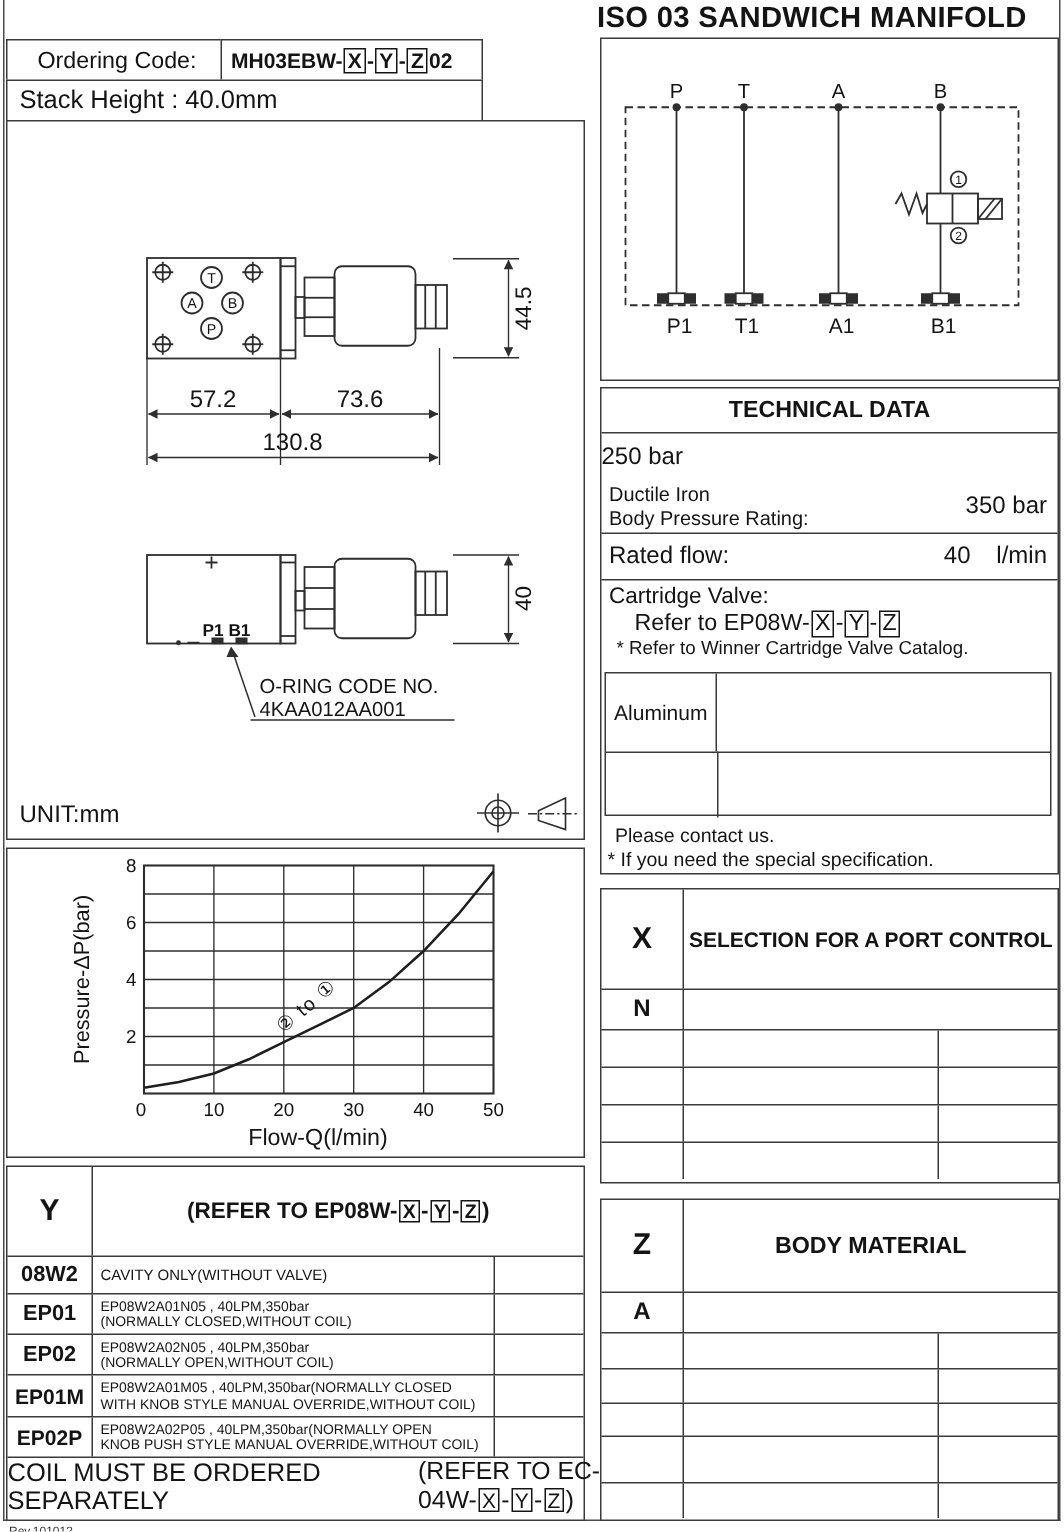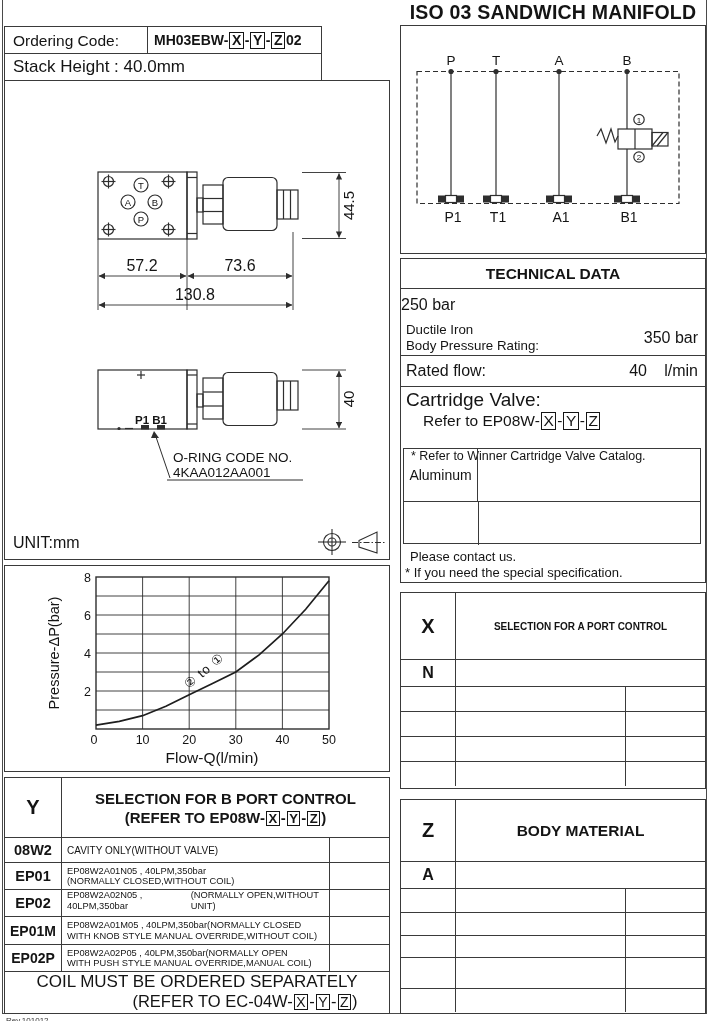--- a/index.html
+++ b/index.html
@@ -19,21 +19,21 @@
   .trow { display:flex; border-top:1.4px solid #3a3a3a; }
   .trow > div { height:100%; }
   .bdr { border-right:1.4px solid #3a3a3a; }
   .ctr { display:flex; align-items:center; justify-content:center; }
 </style>
 </head>
 <body>
 
 <div class="page-frame"></div>
 
-<div class="cell" style="left:4px;top:26px;width:145px;height:29px;padding-left:8px;font-size:15.5px">
+<div class="cell" style="left:4px;top:26px;width:145px;height:29px;padding-left:20px;font-size:15.5px">
   <span>Ordering Code:</span>
 </div>
 <div class="cell" style="left:147px;top:26px;width:175px;height:29px;padding-left:6px;font-size:14px;font-weight:bold">
   <span><span>MH03EBW-</span><span class="boxed">X</span><span>-</span><span class="boxed">Y</span><span>-</span><span class="boxed">Z</span><span>02</span></span>
 </div>
 <div class="cell" style="left:4px;top:53px;width:318px;height:28px;padding-left:8px;font-size:17px">
   <span>Stack Height : 40.0mm</span>
 </div>
 
 <div class="panel" style="left:4px;top:79.5px;width:386px;height:480px">
@@ -143,21 +143,21 @@
       <line x1="327" y1="448" x2="327" y2="474"></line>
     </g>
     <g stroke="#2e2e2e" stroke-width="1.1" fill="none">
       <path d="M354,459.5 L372,451 L372,472 L354,466 Z"></path>
       <line x1="347" y1="461.5" x2="380" y2="461.5" stroke-dasharray="6 2 1.5 2"></line>
     </g>
   </g>
 </svg>
 </div>
 
-<div class="abs" style="left:398px;top:1px;width:310px;text-align:center;font-size:19.5px;font-weight:bold;letter-spacing:0.2px">ISO 03 SANDWICH MANIFOLD</div>
+<div class="abs" style="left:398px;top:1px;width:310px;font-size:19.5px;font-weight:bold;letter-spacing:0.2px">ISO 03 SANDWICH MANIFOLD</div>
 
 <div class="panel" style="left:400px;top:25px;width:306px;height:229px">
 <svg width="302" height="225" viewBox="0 0 302 225">
   <g stroke="#2e2e2e" stroke-width="1.2" fill="none">
     <rect x="16" y="45.5" width="262" height="132" stroke-dasharray="5 3"></rect>
 
     <text x="50" y="39" font-size="13.5" text-anchor="middle" stroke="none" fill="#141414">P</text>
     <text x="95" y="39" font-size="13.5" text-anchor="middle" stroke="none" fill="#141414">T</text>
     <text x="158" y="39" font-size="13.5" text-anchor="middle" stroke="none" fill="#141414">A</text>
     <text x="226" y="39" font-size="13.5" text-anchor="middle" stroke="none" fill="#141414">B</text>
@@ -220,23 +220,23 @@
       <div>Body Pressure Rating:</div>
     </div>
     <div style="font-size:16px;padding-right:7px">350 bar</div>
   </div>
   <div class="abs" style="left:0;top:96px;width:100%;height:32px;border-top:1.6px solid #3a3a3a;border-bottom:1.6px solid #3a3a3a;display:flex;align-items:center">
     <div style="padding-left:5px;font-size:16px;flex:1">Rated flow:</div>
     <div style="font-size:16px">40</div>
     <div style="font-size:16px;width:58px;text-align:right;padding-right:7px">l/min</div>
   </div>
   <div class="abs" style="left:0;top:130px;width:100%">
-    <div style="padding-left:5px;font-size:19px">Cartridge Valve:</div>
+    <div style="padding-left:5px;font-size:15px">Cartridge Valve:</div>
     <div style="padding-left:22px;font-size:15.5px;margin-top:1px"><span>Refer to EP08W-</span><span class="boxed">X</span><span>-</span><span class="boxed">Y</span><span>-</span><span class="boxed">Z</span></div>
-    <div style="padding-left:10px;font-size:12.5px;margin-top:19px">* Refer to Winner Cartridge Valve Catalog.</div>
+    <div style="padding-left:10px;font-size:12.5px;margin-top:0">* Refer to Winner Cartridge Valve Catalog.</div>
   </div>
   <div class="abs" style="left:2px;top:189px;width:298px;height:96px;border:1.5px solid #3a3a3a">
     <div class="abs ctr" style="left:0;top:0;width:74px;height:52px;border-right:1.4px solid #3a3a3a;font-size:14px">Aluminum</div>
     <div class="abs" style="left:0;top:52px;width:100%;height:0;border-top:1.4px solid #3a3a3a"></div>
     <div class="abs" style="left:74px;top:52px;width:0;height:44px;border-left:1.4px solid #3a3a3a"></div>
   </div>
   <div class="abs" style="left:4px;top:290px;font-size:13px;line-height:15.5px">
     <div style="padding-left:5px">Please contact us.</div>
     <div>* If you need the special specification.</div>
   </div>
@@ -274,71 +274,70 @@
   <text x="54" y="87" font-size="14.5" text-anchor="middle" transform="rotate(-90 54 87)">Pressure-ΔP(bar)</text>
   <text x="207" y="197" font-size="15.5" text-anchor="middle">Flow-Q(l/min)</text>
   <text x="202" y="108" font-size="13" text-anchor="middle" letter-spacing="1" transform="rotate(-40 202 108)">② to ①</text>
 </svg>
 </div>
 
 <div class="panel" style="left:4px;top:777px;width:386px;height:237px">
   <div style="display:flex;height:59px">
     <div class="bdr ctr" style="width:57px;font-size:20px;font-weight:bold">Y</div>
     <div class="ctr" style="flex:1;flex-direction:column;font-weight:bold;font-size:15px;line-height:19px">
-      <div>SELECTION FOR B PORT CONTROL</div>
       <div><span>(REFER TO EP08W-</span><span class="boxed" style="font-size:13px">X</span><span>-</span><span class="boxed" style="font-size:13px">Y</span><span>-</span><span class="boxed" style="font-size:13px">Z</span><span>)</span></div>
     </div>
   </div>
   <div class="trow" style="height:25px">
     <div class="bdr ctr" style="width:57px;font-size:14.5px;font-weight:bold">08W2</div>
     <div class="bdr" style="width:268px;font-size:10px;display:flex;align-items:center;padding-left:5px">CAVITY ONLY(WITHOUT VALVE)</div>
     <div style="flex:1"></div>
   </div>
   <div class="trow" style="height:27px">
     <div class="bdr ctr" style="width:57px;font-size:14.5px;font-weight:bold">EP01</div>
     <div class="bdr" style="width:268px;font-size:9.3px;line-height:10.5px;display:flex;flex-direction:column;justify-content:center;padding-left:5px">
       <div>EP08W2A01N05 , 40LPM,350bar</div>
         <div>(NORMALLY CLOSED,WITHOUT COIL)</div>
     </div>
     <div style="flex:1"></div>
   </div>
   <div class="trow" style="height:27px">
     <div class="bdr ctr" style="width:57px;font-size:14.5px;font-weight:bold">EP02</div>
-    <div class="bdr" style="width:268px;font-size:9.3px;line-height:10.5px;display:flex;justify-content:center;padding-left:5px">
+    <div class="bdr" style="width:268px;font-size:9.3px;line-height:10.5px;display:flex;flex-direction:column;justify-content:center;padding-left:5px">
       <div>EP08W2A02N05 , 40LPM,350bar</div>
-        <div>(NORMALLY OPEN,WITHOUT UNIT)</div>
+        <div>(NORMALLY OPEN,WITHOUT COIL)</div>
     </div>
     <div style="flex:1"></div>
   </div>
   <div class="trow" style="height:28px">
     <div class="bdr ctr" style="width:57px;font-size:14px;font-weight:bold">EP01M</div>
     <div class="bdr" style="width:268px;font-size:9.3px;line-height:10.5px;display:flex;flex-direction:column;justify-content:center;padding-left:5px">
       <div>EP08W2A01M05 , 40LPM,350bar(NORMALLY CLOSED</div>
         <div>WITH KNOB STYLE MANUAL OVERRIDE,WITHOUT COIL)</div>
     </div>
     <div style="flex:1"></div>
   </div>
   <div class="trow" style="height:27px">
     <div class="bdr ctr" style="width:57px;font-size:14px;font-weight:bold">EP02P</div>
     <div class="bdr" style="width:268px;font-size:9.3px;line-height:10.5px;display:flex;flex-direction:column;justify-content:center;padding-left:5px">
       <div>EP08W2A02P05 , 40LPM,350bar(NORMALLY OPEN</div>
-        <div>WITH PUSH STYLE MANUAL OVERRIDE,MANUAL COIL)</div>
-    </div>
-    <div style="flex:1"></div>
-  </div>
-  <div class="trow ctr" style="height:41px;flex-direction:column;line-height:19px">
+        <div>KNOB PUSH STYLE MANUAL OVERRIDE,WITHOUT COIL)</div>
+    </div>
+    <div style="flex:1"></div>
+  </div>
+  <div class="trow ctr" style="height:41px;line-height:19px">
     <div style="font-size:17px">COIL MUST BE ORDERED SEPARATELY</div>
     <div style="font-size:16.5px;position:relative;left:48px"><span>(REFER TO EC-04W-</span><span class="boxed" style="font-size:14px">X</span><span>-</span><span class="boxed" style="font-size:14px">Y</span><span>-</span><span class="boxed" style="font-size:14px">Z</span><span>)</span></div>
   </div>
 </div>
 
 <div class="panel" style="left:400px;top:592px;width:306px;height:197px">
   <div style="display:flex;height:66px">
     <div class="bdr ctr" style="width:55px;font-size:20px;font-weight:bold">X</div>
-    <div class="ctr" style="flex:1;font-weight:bold;font-size:10px">SELECTION FOR A PORT CONTROL</div>
+    <div class="ctr" style="flex:1;font-weight:bold;font-size:14px">SELECTION FOR A PORT CONTROL</div>
   </div>
   <div class="trow" style="height:27px">
     <div class="bdr ctr" style="width:55px;font-size:16px;font-weight:bold">N</div>
     <div style="flex:1"></div>
   </div>
   <div class="trow" style="height:25px">
       <div class="bdr" style="width:55px"></div>
       <div class="bdr" style="width:170px"></div>
       <div style="flex:1"></div>
     </div>

